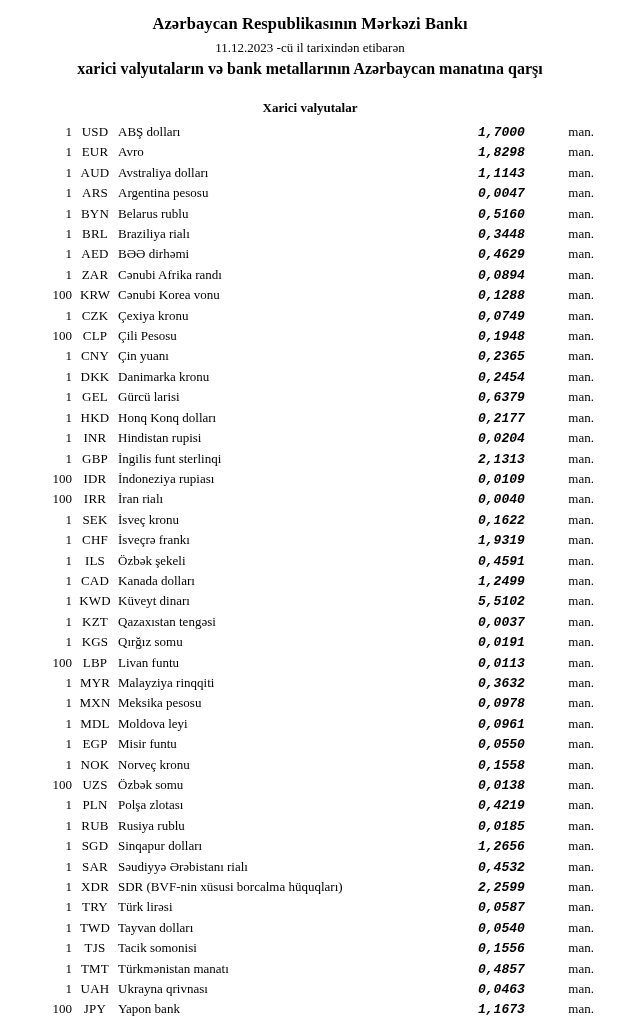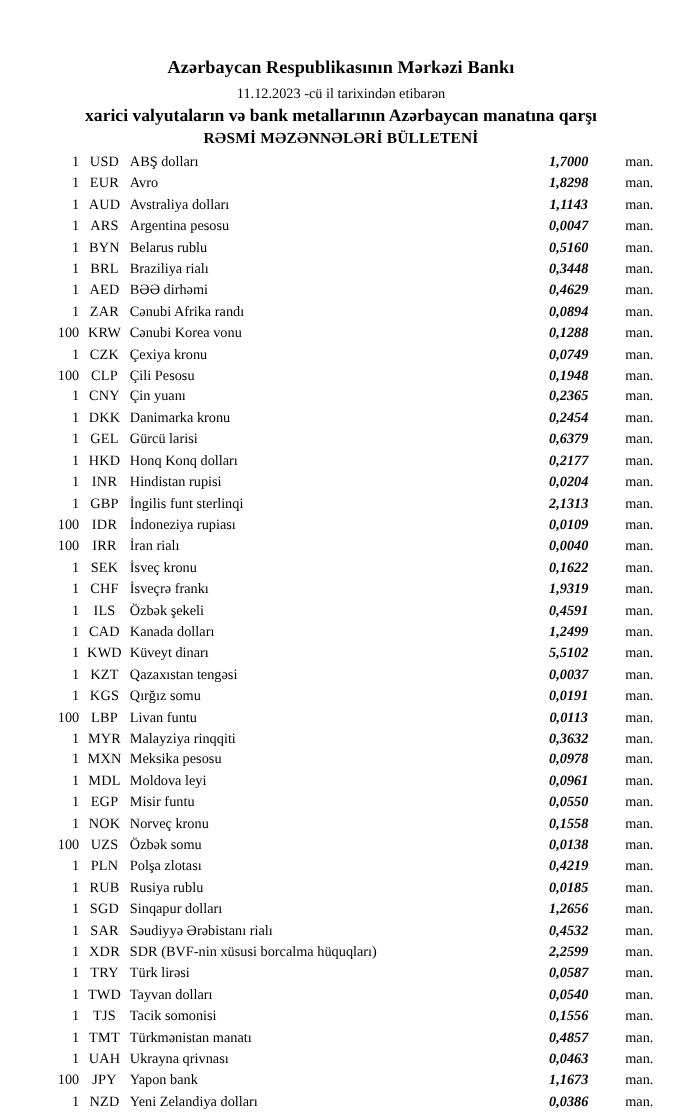--- a/index.html
+++ b/index.html
@@ -16,21 +16,20 @@
   }
   .page {
     width: 620px;
     height: 1016px;
     box-sizing: border-box;
     padding: 14px 26px 0 26px;
     position: relative;
   }
   .header {
     text-align: center;
-    margin-top: 37px;
   }
   .bank-title {
     font-size: 16.5px;
     font-weight: bold;
     letter-spacing: 0.1px;
     margin-bottom: 6px;
   }
   .date-line {
     font-size: 13px;
     font-weight: normal;
@@ -75,42 +74,43 @@
     width: 46px;
     text-align: center;
     letter-spacing: 0.2px;
   }
   td.name {
     text-align: left;
     padding-left: 8px;
   }
   td.rate {
     width: 78px;
-    text-align: center;
+    text-align: left;
     font-style: italic;
     font-weight: bold;
     padding-right: 7px;
+    font-family: Liberation Mono, monospace;
   }
   td.unit {
     width: 38px;
     text-align: right;
   }
 </style>
 </head>
 <body>
 
 <div class="page">
 
   <div class="header">
     <div class="bank-title">Azərbaycan Respublikasının Mərkəzi Bankı</div>
     <div class="date-line">11.12.2023 -cü il tarixindən etibarən</div>
     <div class="subtitle-line">xarici valyutaların və bank metallarının Azərbaycan manatına qarşı</div>
-    <div class="bulletin-line">RƏSMİ MƏZƏNNƏLƏRİ BÜLLETENİ</div>
   </div>
 
+  <div class="section-title">Xarici valyutalar</div>
 
   <table class="rates">
     <tbody>
         <tr>
           <td class="amount">1</td>
           <td class="code">USD</td>
           <td class="name">ABŞ dolları</td>
           <td class="rate">1,7000</td>
           <td class="unit">man.</td>
         </tr>

